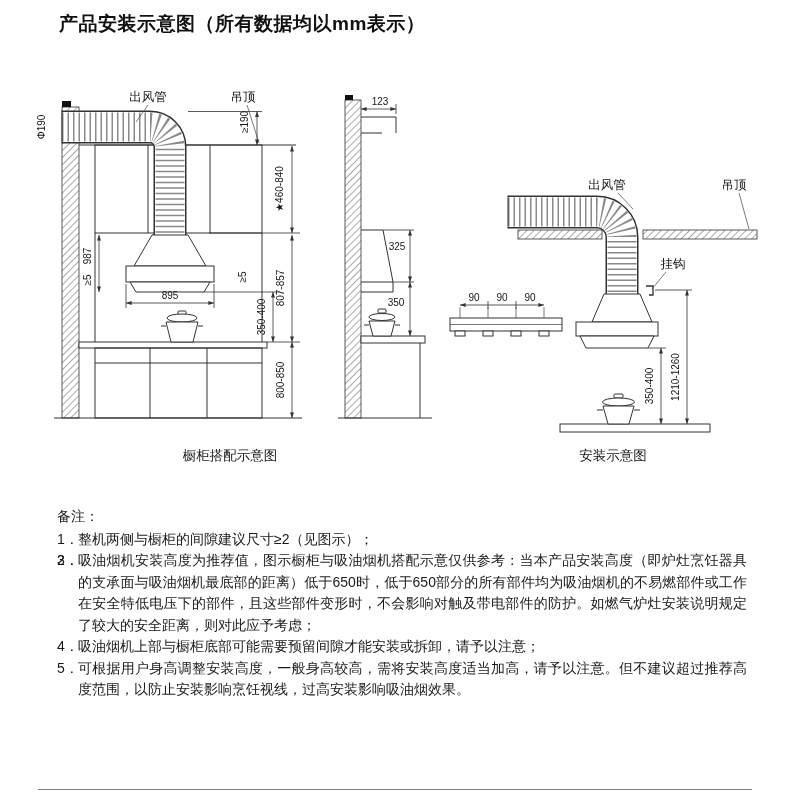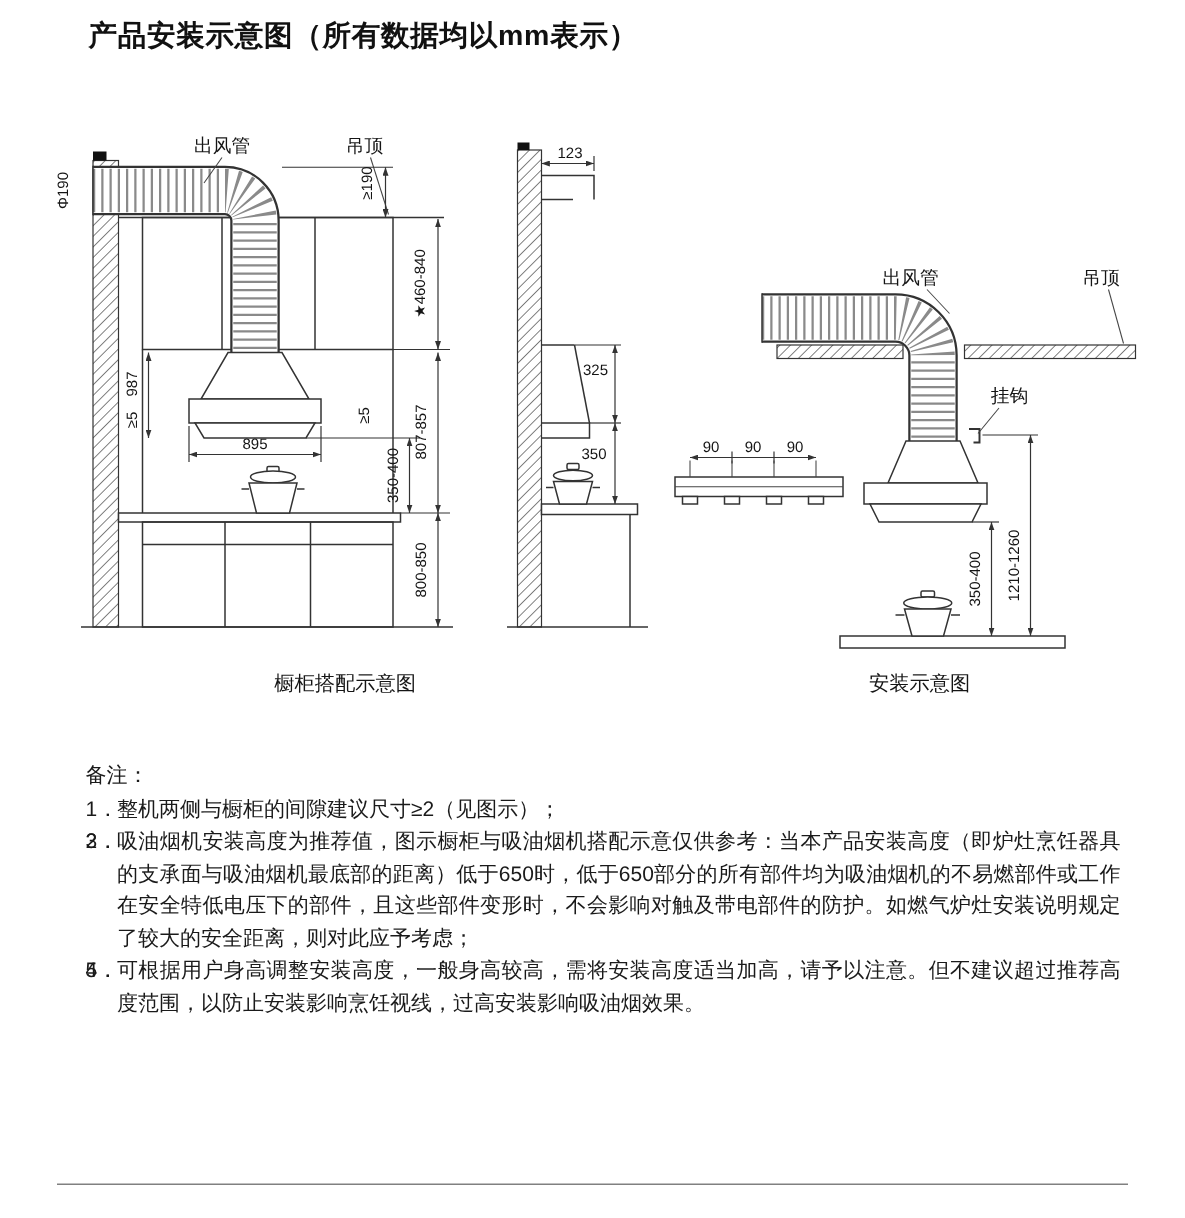--- a/index.html
+++ b/index.html
@@ -238,20 +238,20 @@
   <div class="note">
     <span class="num">1．</span><span>整机两侧与橱柜的间隙建议尺寸≥2（见图示）；</span>
   </div>
   <div class="note">
     <span class="num">2．</span>
   </div>
   <div class="note">
     <span class="num">3．</span><span>吸油烟机安装高度为推荐值，图示橱柜与吸油烟机搭配示意仅供参考：当本产品安装高度（即炉灶烹饪器具的支承面与吸油烟机最底部的距离）低于650时，低于650部分的所有部件均为吸油烟机的不易燃部件或工作在安全特低电压下的部件，且这些部件变形时，不会影响对触及带电部件的防护。如燃气炉灶安装说明规定了较大的安全距离，则对此应予考虑；</span>
   </div>
   <div class="note">
-    <span class="num">4．</span>
+    <span class="num">4．</span><span>吸油烟机上部与橱柜底部可能需要预留间隙才能安装或拆卸，请予以注意；</span>
   </div>
   <div class="note">
     <span class="num">5．</span><span>可根据用户身高调整安装高度，一般身高较高，需将安装高度适当加高，请予以注意。但不建议超过推荐高度范围，以防止安装影响烹饪视线，过高安装影响吸油烟效果。</span>
   </div>
 </div>
 
 <div class="bottom-rule"></div>
 
 </body></html>

